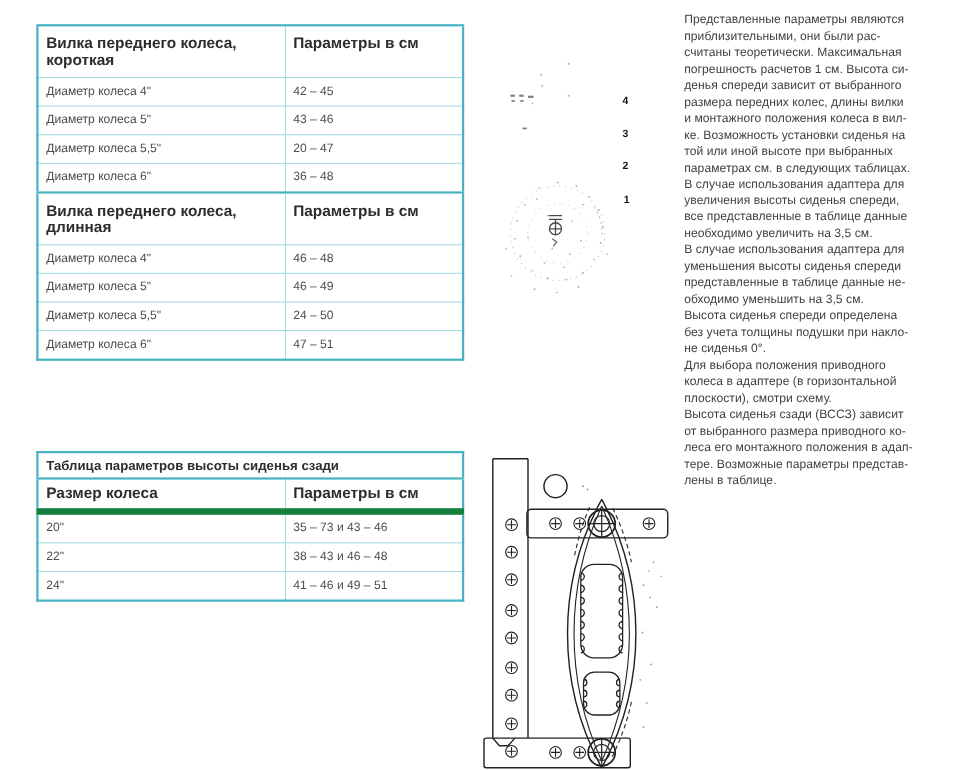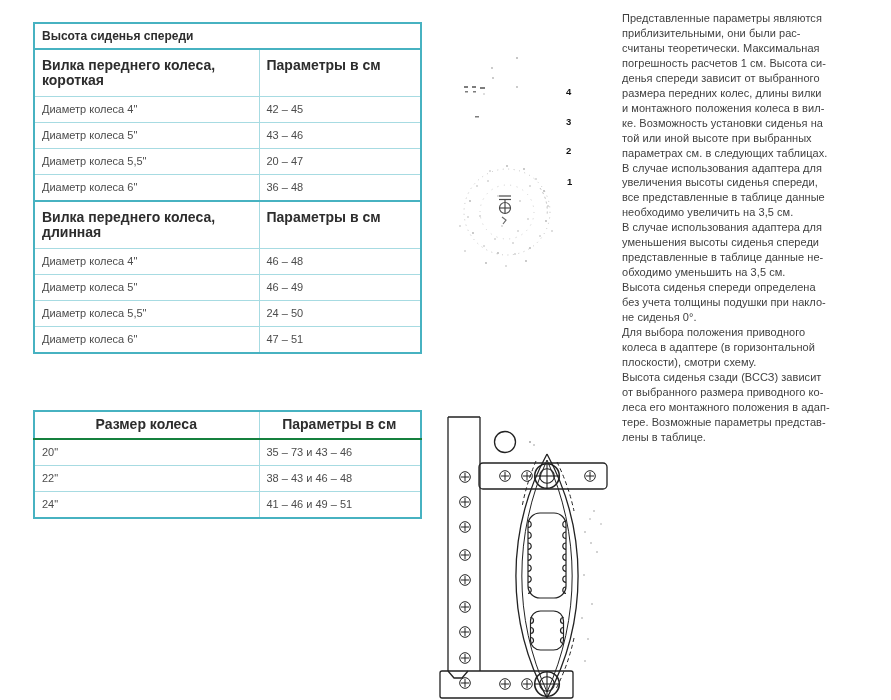--- a/index.html
+++ b/index.html
@@ -39,21 +39,21 @@
     border-top:2px solid #47b2c1;border-bottom:1px solid #a7dbe2;
     padding-top:8px;padding-bottom:8px;
   }
   tr.t-data td{
     border-top:1px solid #a7dbe2;
     height:14px;
   }
   #table-front{top:22px;}
   #table-rear{top:410px;}
   #table-rear tr.t-title td{padding-top:5px;padding-bottom:4px;}
-  #table-rear tr.t-header td{padding-top:5px;padding-bottom:6px;border-top:none;border-bottom:2px solid #15803d;text-align:center;}
+  #table-rear tr.t-header td{padding-top:5px;padding-bottom:6px;border-top:none;border-bottom:6px solid #15803d;}
 
   
   .notes{
     position:absolute;left:622px;top:11px;width:270px;
     font-size:11px;line-height:14.95px;color:#3f3f3f;
     white-space:pre-line;letter-spacing:0.05px;
   }
 
   
   .fig{position:absolute;}
@@ -65,23 +65,20 @@
 <body>
 
 <div class="page">
 
   <table class="param" id="table-front">
     <colgroup>
         <col class="c1">
         <col class="c2">
       </colgroup>
     <tbody>
-        <tr class="t-section">
-          <td colspan="2">Высота сиденья спереди</td>
-        </tr>
         <tr class="t-header">
           <td>Вилка переднего колеса,
 короткая</td>
           <td>Параметры в см</td>
         </tr>
         <tr class="t-data">
           <td>Диаметр колеса 4"</td>
           <td>42 – 45</td>
         </tr>
         <tr class="t-data">
@@ -119,20 +116,23 @@
         </tr>
       </tbody>
   </table>
 
   <table class="param" id="table-rear">
     <colgroup>
         <col class="c1">
         <col class="c2">
       </colgroup>
     <tbody>
+        <tr class="t-title">
+          <td colspan="2">Таблица параметров высоты сиденья сзади</td>
+        </tr>
         <tr class="t-header">
           <td>Размер колеса</td>
           <td>Параметры в см</td>
         </tr>
         <tr class="t-data">
           <td>20"</td>
           <td>35 – 73 и 43 – 46</td>
         </tr>
         <tr class="t-data">
           <td>22"</td>

